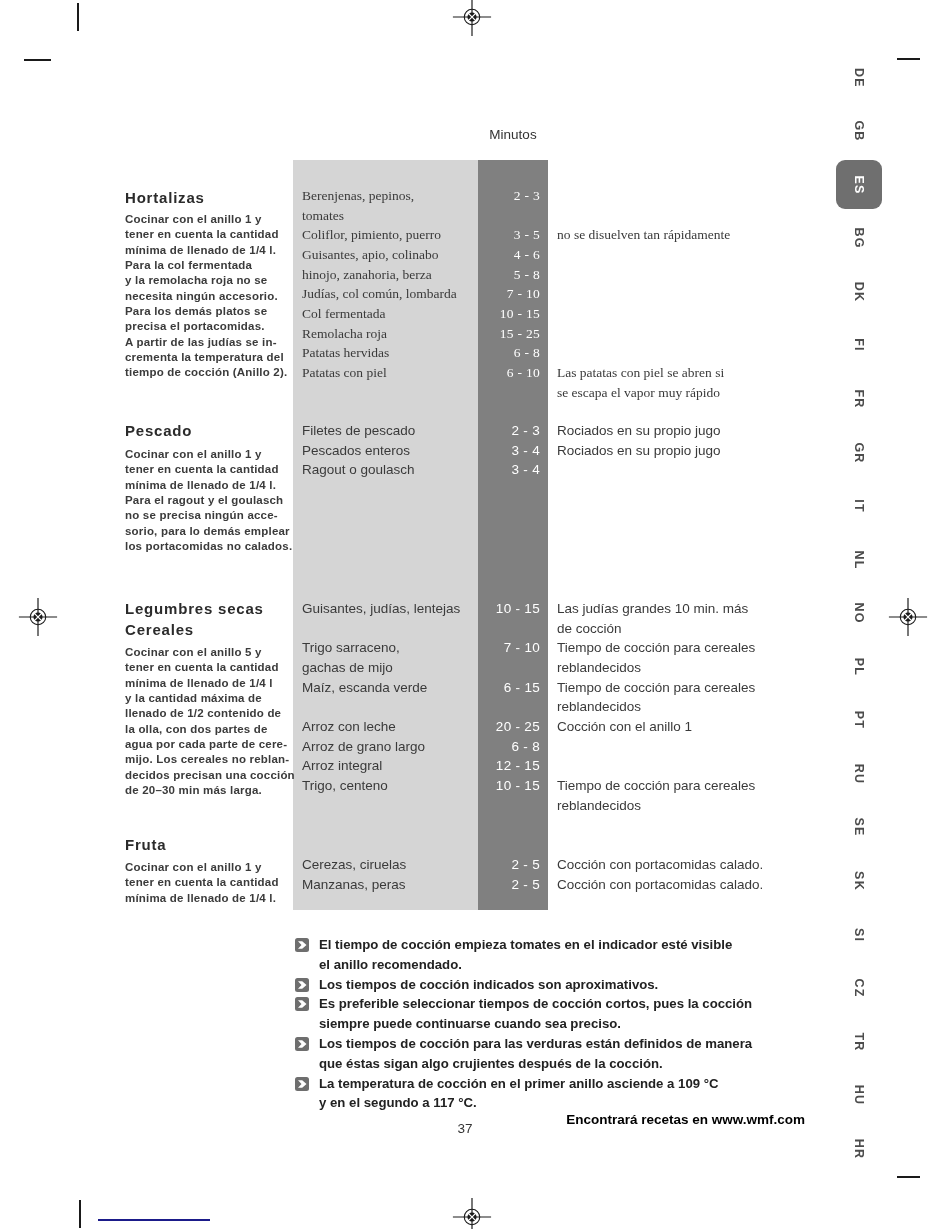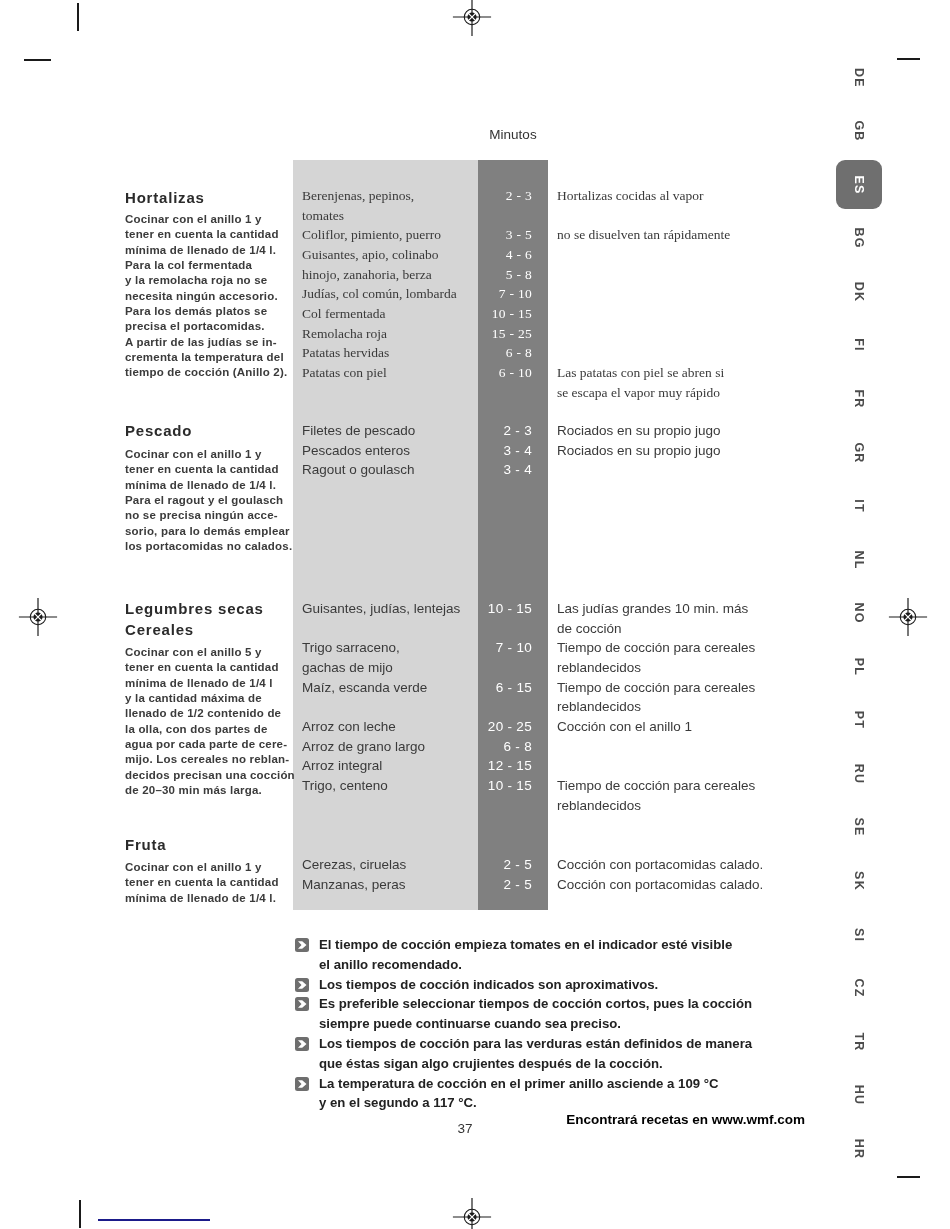--- a/index.html
+++ b/index.html
@@ -29,21 +29,21 @@
   .strip-light{position:absolute;left:0;top:0;width:185px;height:100%;background:var(--light-column,#d5d5d5);}
   .strip-dark{position:absolute;left:185px;top:0;width:70px;height:100%;background:var(--dark-column,#808080);}
   .section-rows{position:absolute;left:0;width:517px;}
   .section-rows.r0{top:26px;font-family:Liberation Serif, serif;}
   .section-rows.r1{top:261px;}
   .section-rows.r2{top:439px;}
   .section-rows.r3{top:695px;}
   .trow{display:grid;grid-template-columns:185px 70px 262px;height:19.68px;line-height:19.68px;}
   .cell{white-space:nowrap;font-size:13.5px;color:var(--body-text,#3a3a3a);}
   .cell.item{padding-left:9px;}
-  .cell.time{text-align:right;padding-right:16px;color:#ffffff;letter-spacing:0.3px;}
+  .cell.time{text-align:right;padding-right:8px;color:#ffffff;letter-spacing:0.3px;}
   .cell.note{padding-left:9px;}
   
   .left-col{position:absolute;left:0;top:0;width:0;height:0;}
   .side-title{position:absolute;left:125px;width:170px;font-size:15px;font-weight:700;
     letter-spacing:0.8px;line-height:21px;color:#2b2b2b;white-space:nowrap;}
   .side-title.t0{top:187px;}
   .side-title.t1{top:420px;}
   .side-title.t2{top:598px;}
   .side-title.t3{top:834px;}
   .side-desc{position:absolute;left:125px;width:175px;font-size:11.5px;font-weight:700;
@@ -105,21 +105,20 @@
 <div class="minutes-label">Minutos</div>
 
 <div class="table-wrap">
   <div class="strip-light"></div>
   <div class="strip-dark"></div>
   <div>
       <div class="section-rows r0">
         <div class="trow">
           <div class="cell item">Berenjenas, pepinos,</div>
           <div class="cell time">2 - 3</div>
-          <div class="cell note">Hortalizas cocidas al vapor</div>
         </div>
         <div class="trow">
           <div class="cell item">tomates</div>
           <div class="cell time"></div>
           <div class="cell note"></div>
         </div>
         <div class="trow">
           <div class="cell item">Coliflor, pimiento, puerro</div>
           <div class="cell time">3 - 5</div>
           <div class="cell note">no se disuelven tan rápidamente</div>

